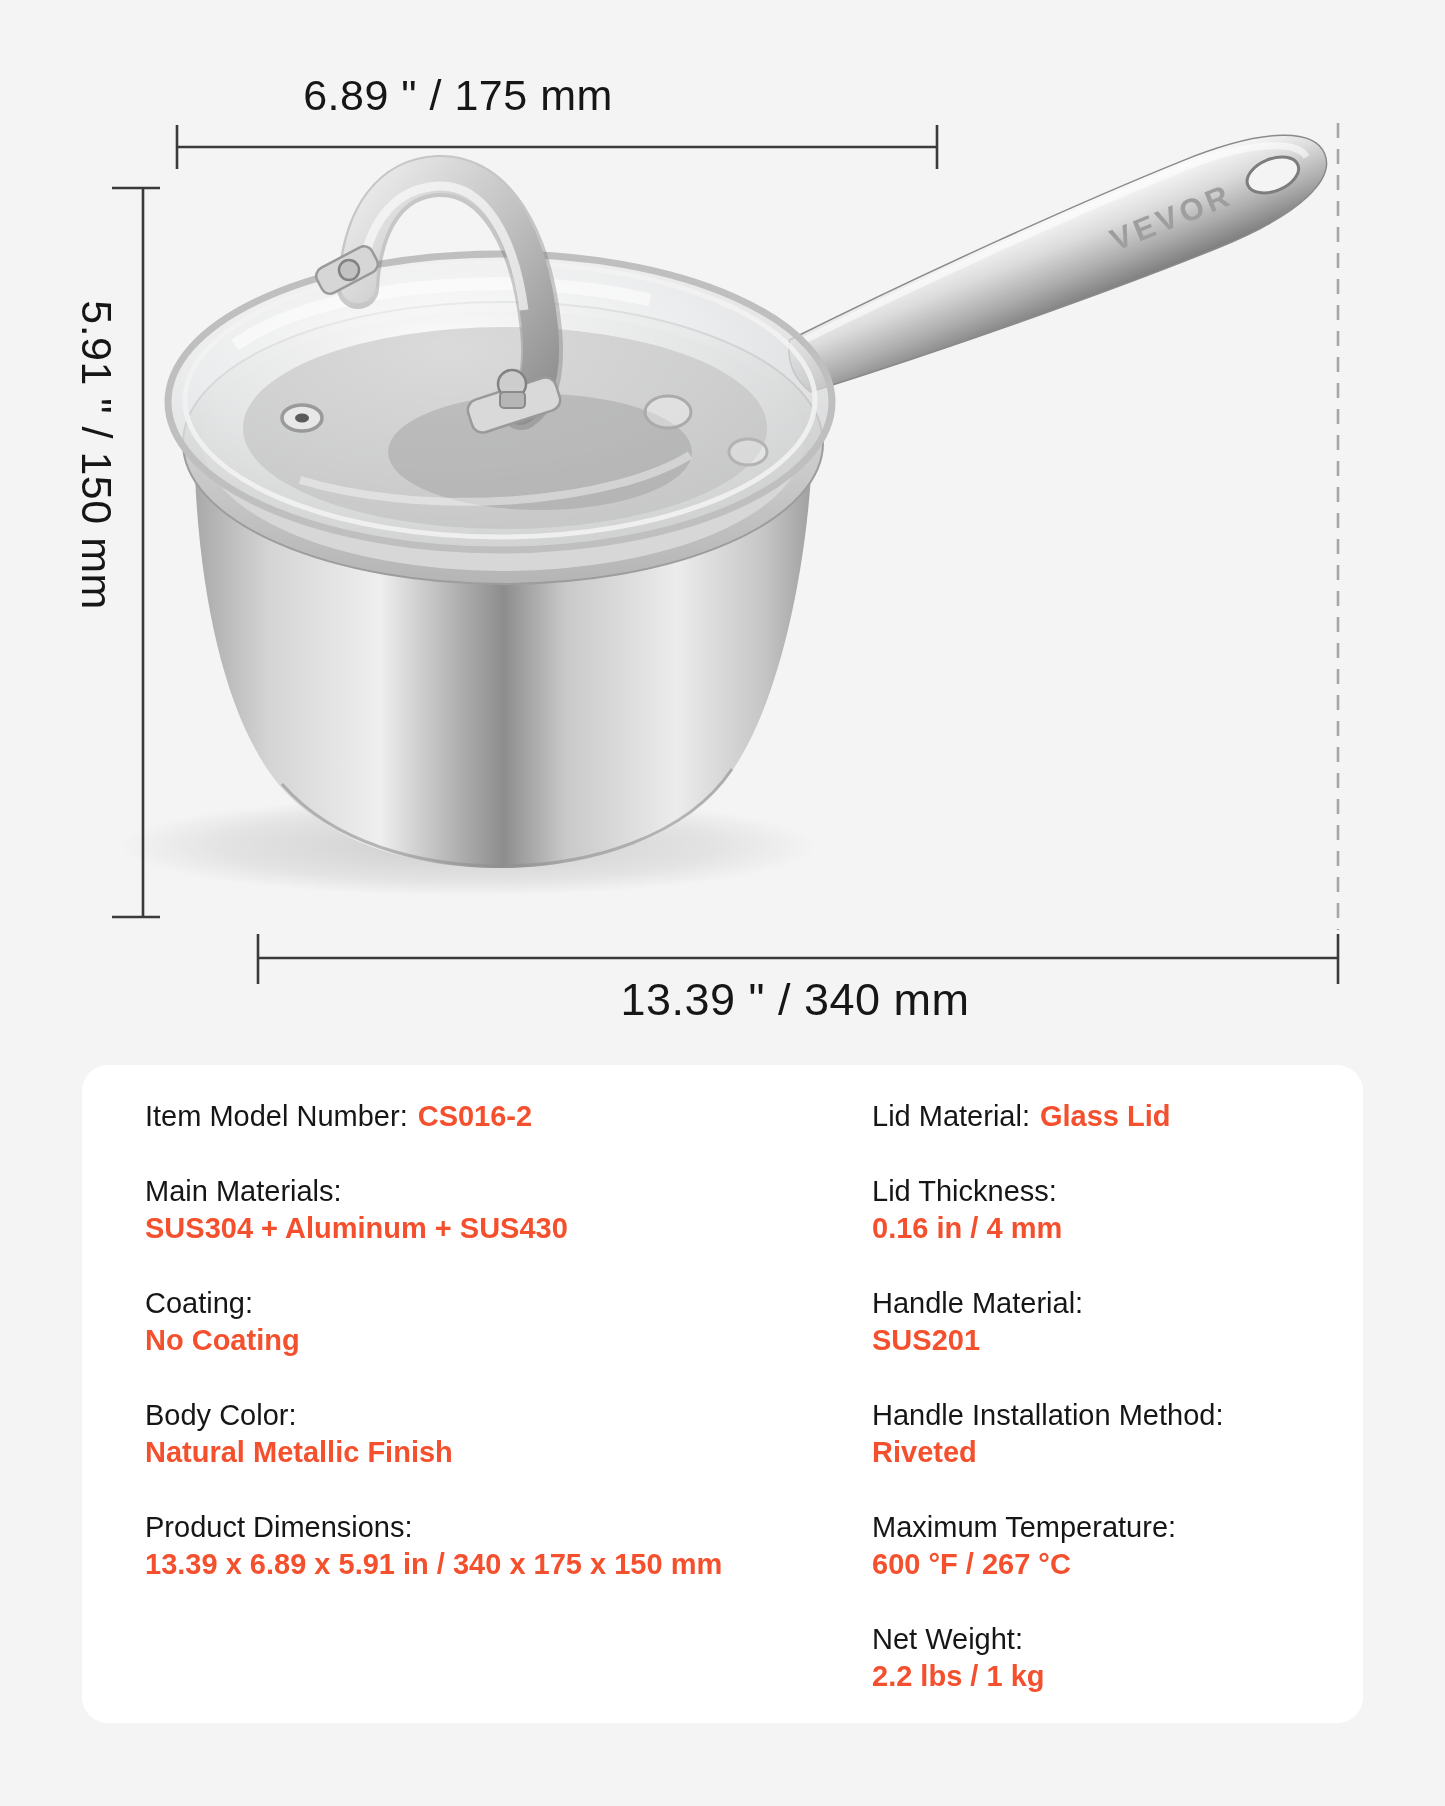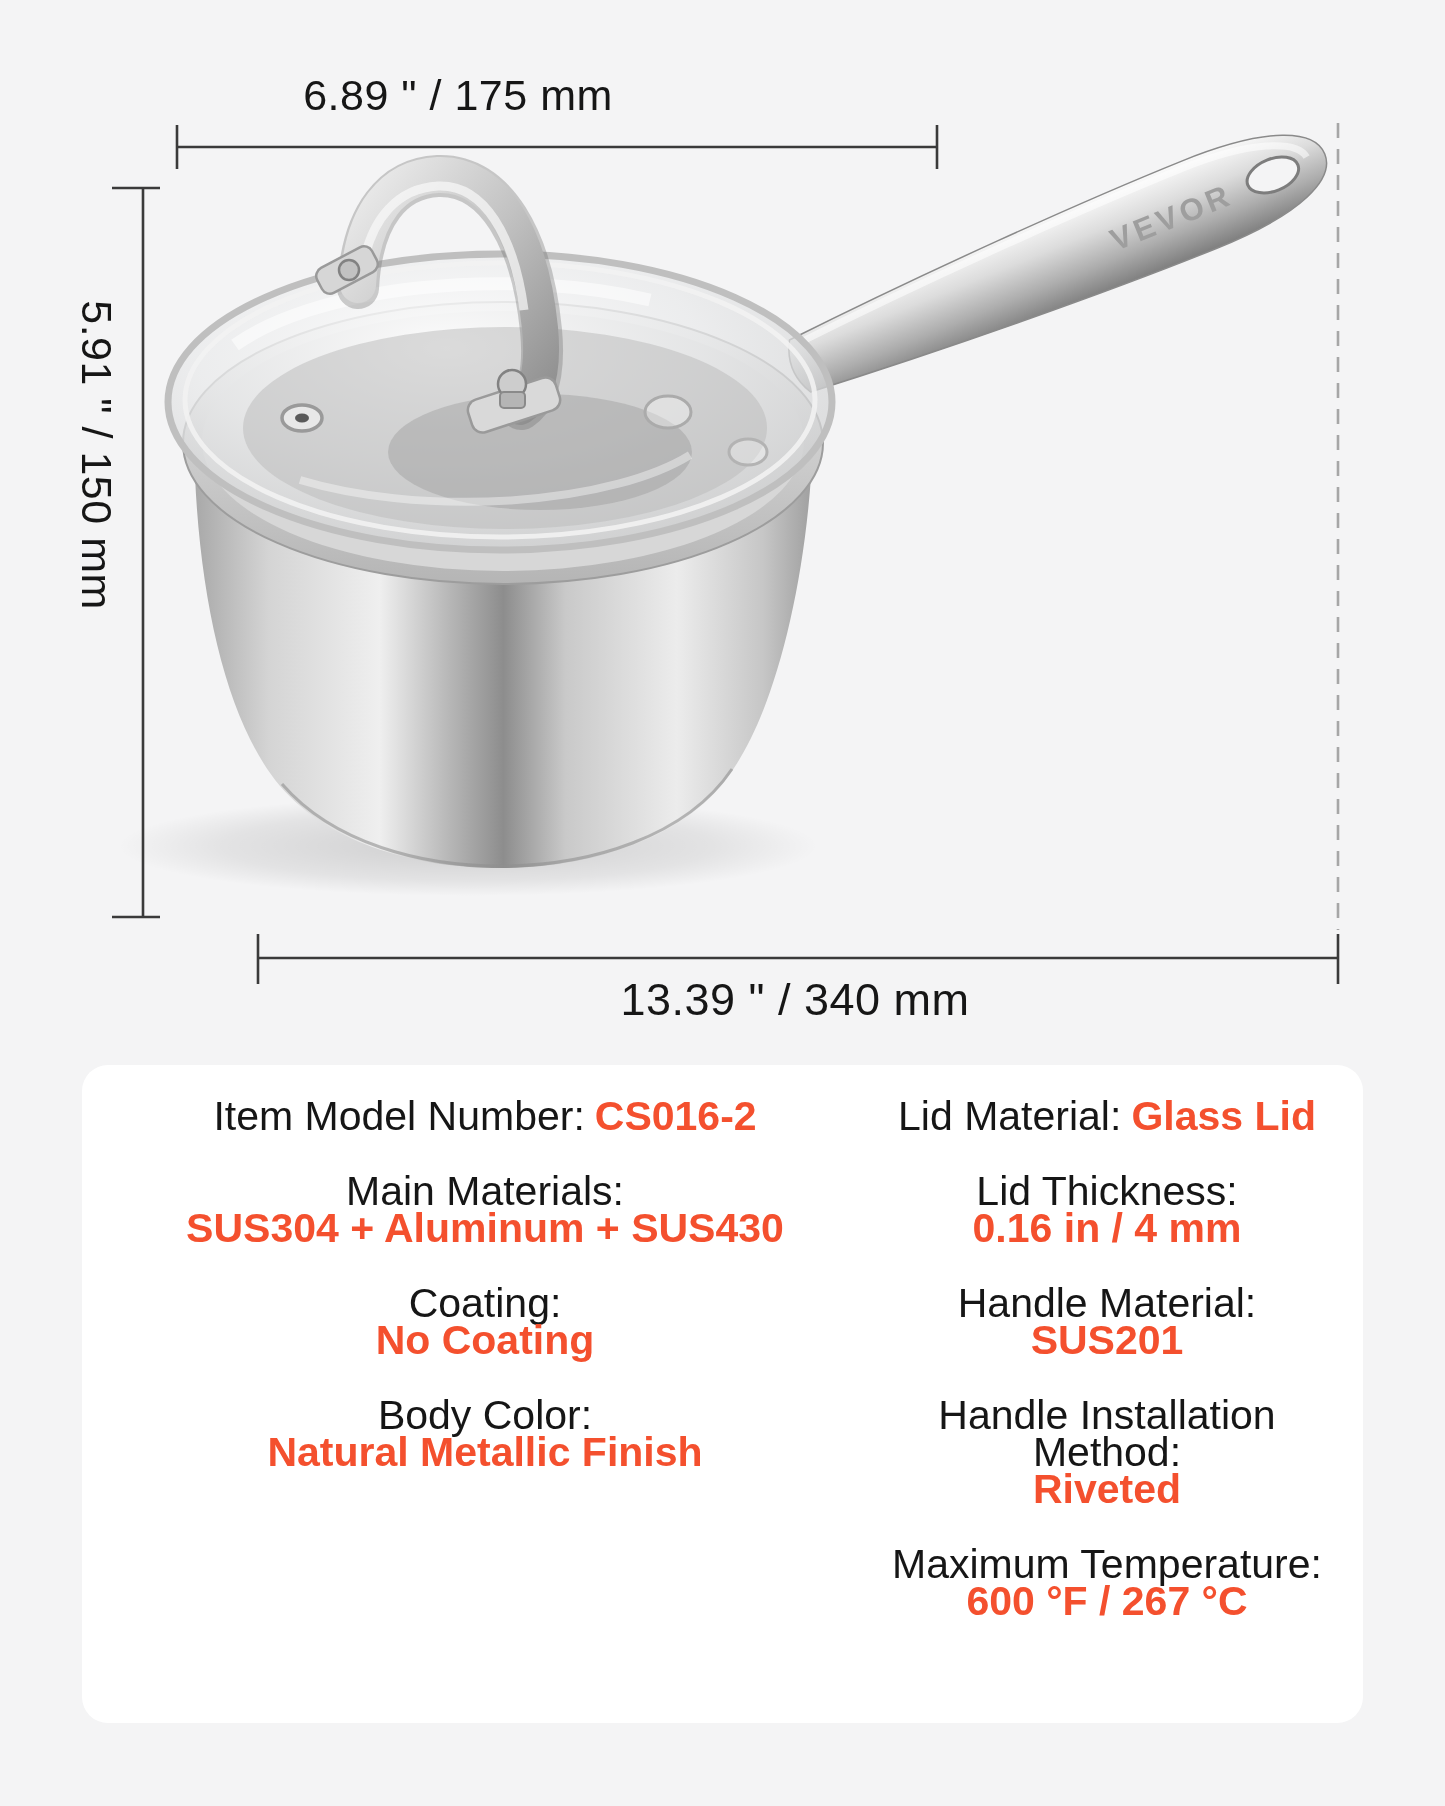--- a/index.html
+++ b/index.html
@@ -14,21 +14,21 @@
   .dim{stroke:var(--line);stroke-width:2.6;fill:none;}
   .dash{stroke:var(--dashed);stroke-width:2.6;fill:none;stroke-dasharray:15 11;}
   .dim-label{position:absolute;font-size:43px;letter-spacing:0.5px;color:var(--ink);white-space:nowrap;}
   .dim-label.top{left:238px;top:71px;width:440px;text-align:center;}
   .dim-label.side{left:96px;top:455px;transform:translate(-50%,-50%) rotate(90deg);}
   .dim-label.bottom{left:595px;top:974px;width:400px;text-align:center;font-size:45px;}
   .spec-card{position:absolute;left:82px;top:1065px;width:1281px;height:658px;background:var(--card);border-radius:26px;}
   .spec-col{position:absolute;top:1098px;}
   .spec-col.left{left:145px;width:680px;}
   .spec-col.right{left:872px;width:470px;}
-  .spec-group{margin-bottom:38px;font-size:41px;line-height:37px;text-align:center;}
+  .spec-group{margin-bottom:38px;font-size:29px;line-height:37px;}
   .spec-label{display:block;color:var(--ink);}
   .spec-value{display:block;color:var(--accent);font-weight:700;}
   .spec-group.inline .spec-label,
   .spec-group.inline .spec-value{display:inline;}
   .spec-group.inline .spec-label{margin-right:10px;}
   .brand-text{font-family:"Liberation Sans",sans-serif;font-size:31px;font-weight:700;fill:#9E9E9E;letter-spacing:4px;}
 </style>
 </head>
 <body>
 
@@ -153,20 +153,24 @@
       <span class="spec-value">SUS304 + Aluminum + SUS430</span>
     </div>
     <div class="spec-group">
       <span class="spec-label">Coating:</span>
       <span class="spec-value">No Coating</span>
     </div>
     <div class="spec-group">
       <span class="spec-label">Body Color:</span>
       <span class="spec-value">Natural Metallic Finish</span>
     </div>
+    <div class="spec-group">
+      <span class="spec-label">Product Dimensions:</span>
+      <span class="spec-value">13.39 x 6.89 x 5.91 in / 340 x 175 x 150 mm</span>
+    </div>
   </div>
 
   <div class="spec-col right">
     <div class="spec-group inline">
       <span class="spec-label">Lid Material:</span><span class="spec-value">Glass Lid</span>
     </div>
     <div class="spec-group">
       <span class="spec-label">Lid Thickness:</span>
       <span class="spec-value">0.16 in / 4 mm</span>
     </div>
@@ -175,15 +179,19 @@
       <span class="spec-value">SUS201</span>
     </div>
     <div class="spec-group">
       <span class="spec-label">Handle Installation Method:</span>
       <span class="spec-value">Riveted</span>
     </div>
     <div class="spec-group">
       <span class="spec-label">Maximum Temperature:</span>
       <span class="spec-value">600 °F / 267 °C</span>
     </div>
+    <div class="spec-group">
+      <span class="spec-label">Net Weight:</span>
+      <span class="spec-value">2.2 lbs / 1 kg</span>
+    </div>
   </div>
 
 </div>
 
 </body></html>

